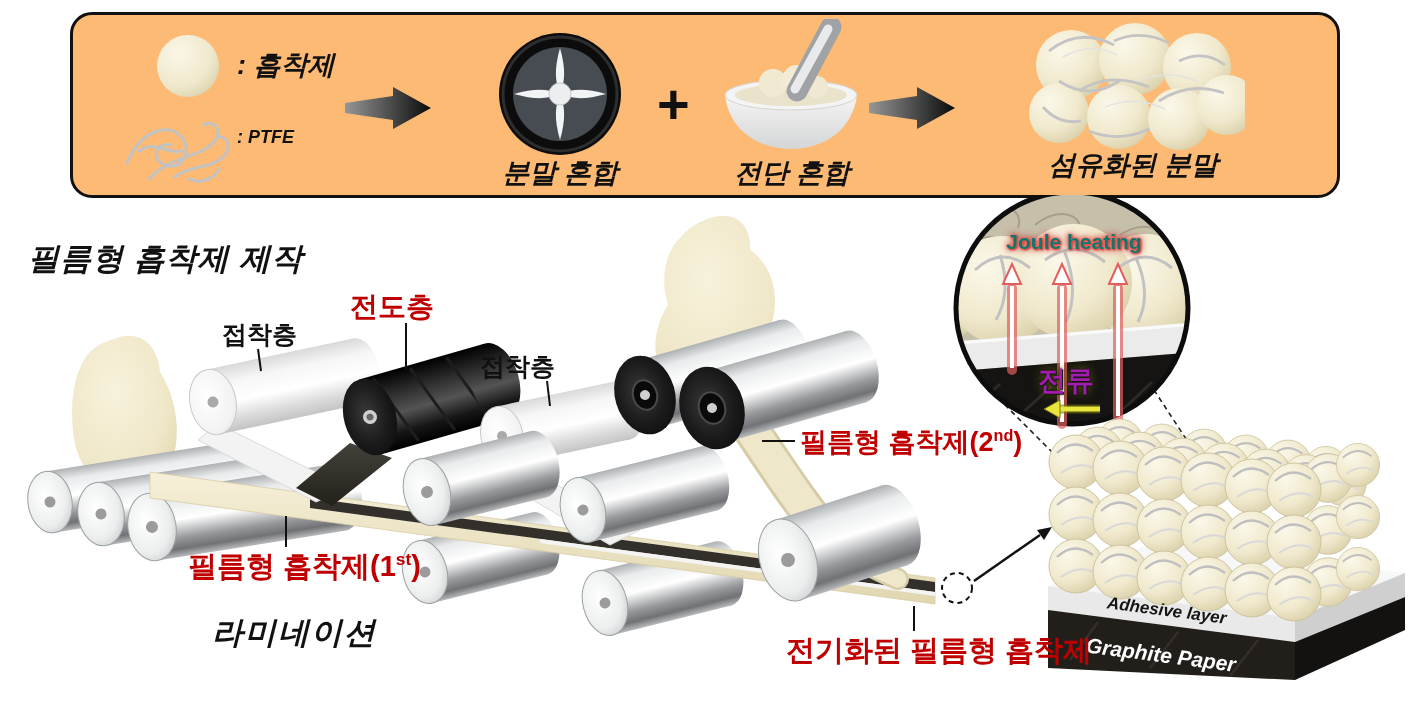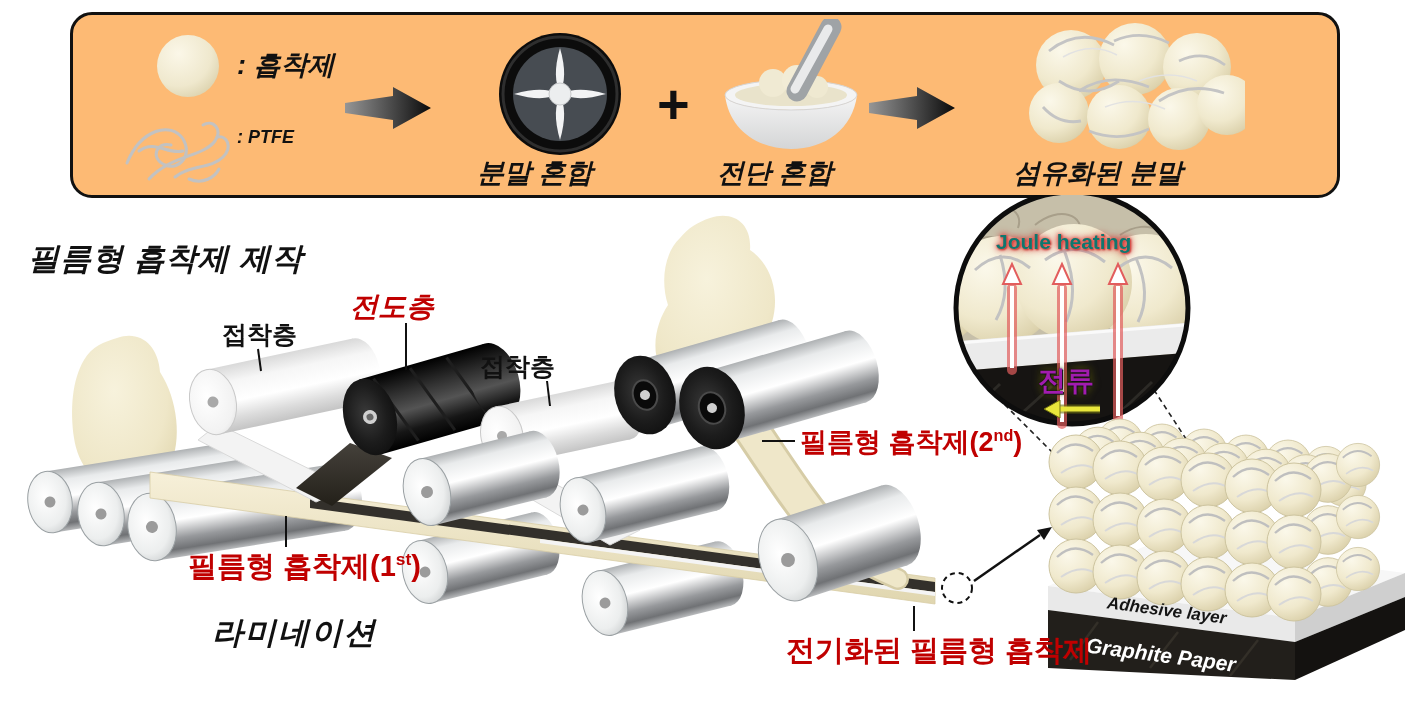--- a/index.html
+++ b/index.html
@@ -7,21 +7,21 @@
        font-family:"Liberation Sans",sans-serif;overflow:hidden;}
   .abs{position:absolute;}
   .lbl{font-weight:bold;color:#111;white-space:nowrap;}
   .ital{font-style:italic;}
   .red{color:#c00000;}
   sup{font-size:0.6em;}
   .panel{left:70px;top:12px;width:1264px;height:180px;border:3.5px solid #111;
          border-radius:22px;background:#fdba74;}
   .joule{color:#0f766e;text-shadow:0 0 2px #ff7b6b,0 0 5px #e23c3c,0 0 9px #c22020,1px 1px 2px #a11;}
   .current{color:#a21caf;text-shadow:0 0 3px rgba(0,0,0,.9),1px 1px 0 #222,0 0 8px #77770a;}
-  .ctr{text-align:left;}
+  .ctr{text-align:center;}
 </style>
 </head>
 <body>
 
 <svg width="0" height="0" style="position:absolute" aria-hidden="true">
 <defs>
   <linearGradient id="gradSilver" x1="0" y1="0" x2="0" y2="1">
     <stop offset="0" stop-color="#aeb1b3"></stop>
         <stop offset=".18" stop-color="#e9ebec"></stop>
     <stop offset=".45" stop-color="#ffffff"></stop>
@@ -156,21 +156,21 @@
         <path d="M160,40 Q185,28 206,44"></path>
       <path d="M70,110 Q100,122 130,108"></path>
         <path d="M24,86 Q40,104 62,100"></path>
     </g>
     <g fill="none" stroke="#e2e2e2" stroke-width="1.6">
       <path d="M44,36 Q72,20 98,34"></path>
         <path d="M120,60 Q150,48 178,60"></path>
         <path d="M86,86 Q116,74 146,88"></path>
     </g>
   </svg>
-  <div class="abs lbl ital ctr" style="left:940px;top:140px;width:240px;font-size:27px;">섬유화된 분말</div>
+  <div class="abs lbl ital ctr" style="left:940px;top:132px;width:240px;font-size:27px;">섬유화된 분말</div>
 </div>
 
 <svg class="abs" style="left:0;top:195px;" width="1411" height="521" viewBox="0 195 1411 521">
 
   <g id="fs">
     <circle r="27" fill="url(#gradSphere)" stroke="#cdc49f" stroke-width="1"></circle>
     <path d="M-19,-9 Q-2,-25 17,-11" fill="none" stroke="#bfbfbf" stroke-width="2.4"></path>
     <path d="M-15,11 Q4,-2 19,7" fill="none" stroke="#d8d8d8" stroke-width="2"></path>
   </g>
 
@@ -423,21 +423,21 @@
 
     <text x="1166" y="616" transform="rotate(7.4 1166 616)" text-anchor="middle" font-size="17" font-weight="bold" font-style="italic" fill="#151515">Adhesive layer</text>
     <text x="1160" y="662" transform="rotate(7.4 1160 662)" text-anchor="middle" font-size="21" font-weight="bold" font-style="italic" fill="#ffffff">Graphite Paper</text>
   </g>
 </svg>
 
 <div class="abs lbl ital" style="left:28px;top:238px;font-size:31px;letter-spacing:1px;">필름형 흡착제 제작</div>
 
 <div class="abs lbl" style="left:222px;top:318px;font-size:25px;">접착층</div>
 
-<div class="abs lbl red" style="left:350px;top:288px;font-size:28px;font-style:italic;">전도층</div>
+<div class="abs lbl red" style="left:350px;top:288px;font-size:28px;">전도층</div>
 
 <div class="abs lbl" style="left:480px;top:350px;font-size:25px;">접착층</div>
 
 <div class="abs lbl red" style="left:800px;top:424px;font-size:27px;">
   <span>필름형 흡착제(2</span><sup>nd</sup><span>)</span>
 </div>
 
 <div class="abs lbl red" style="left:188px;top:547px;font-size:29px;">
   <span>필름형 흡착제(1</span><sup>st</sup><span>)</span>
 </div>

